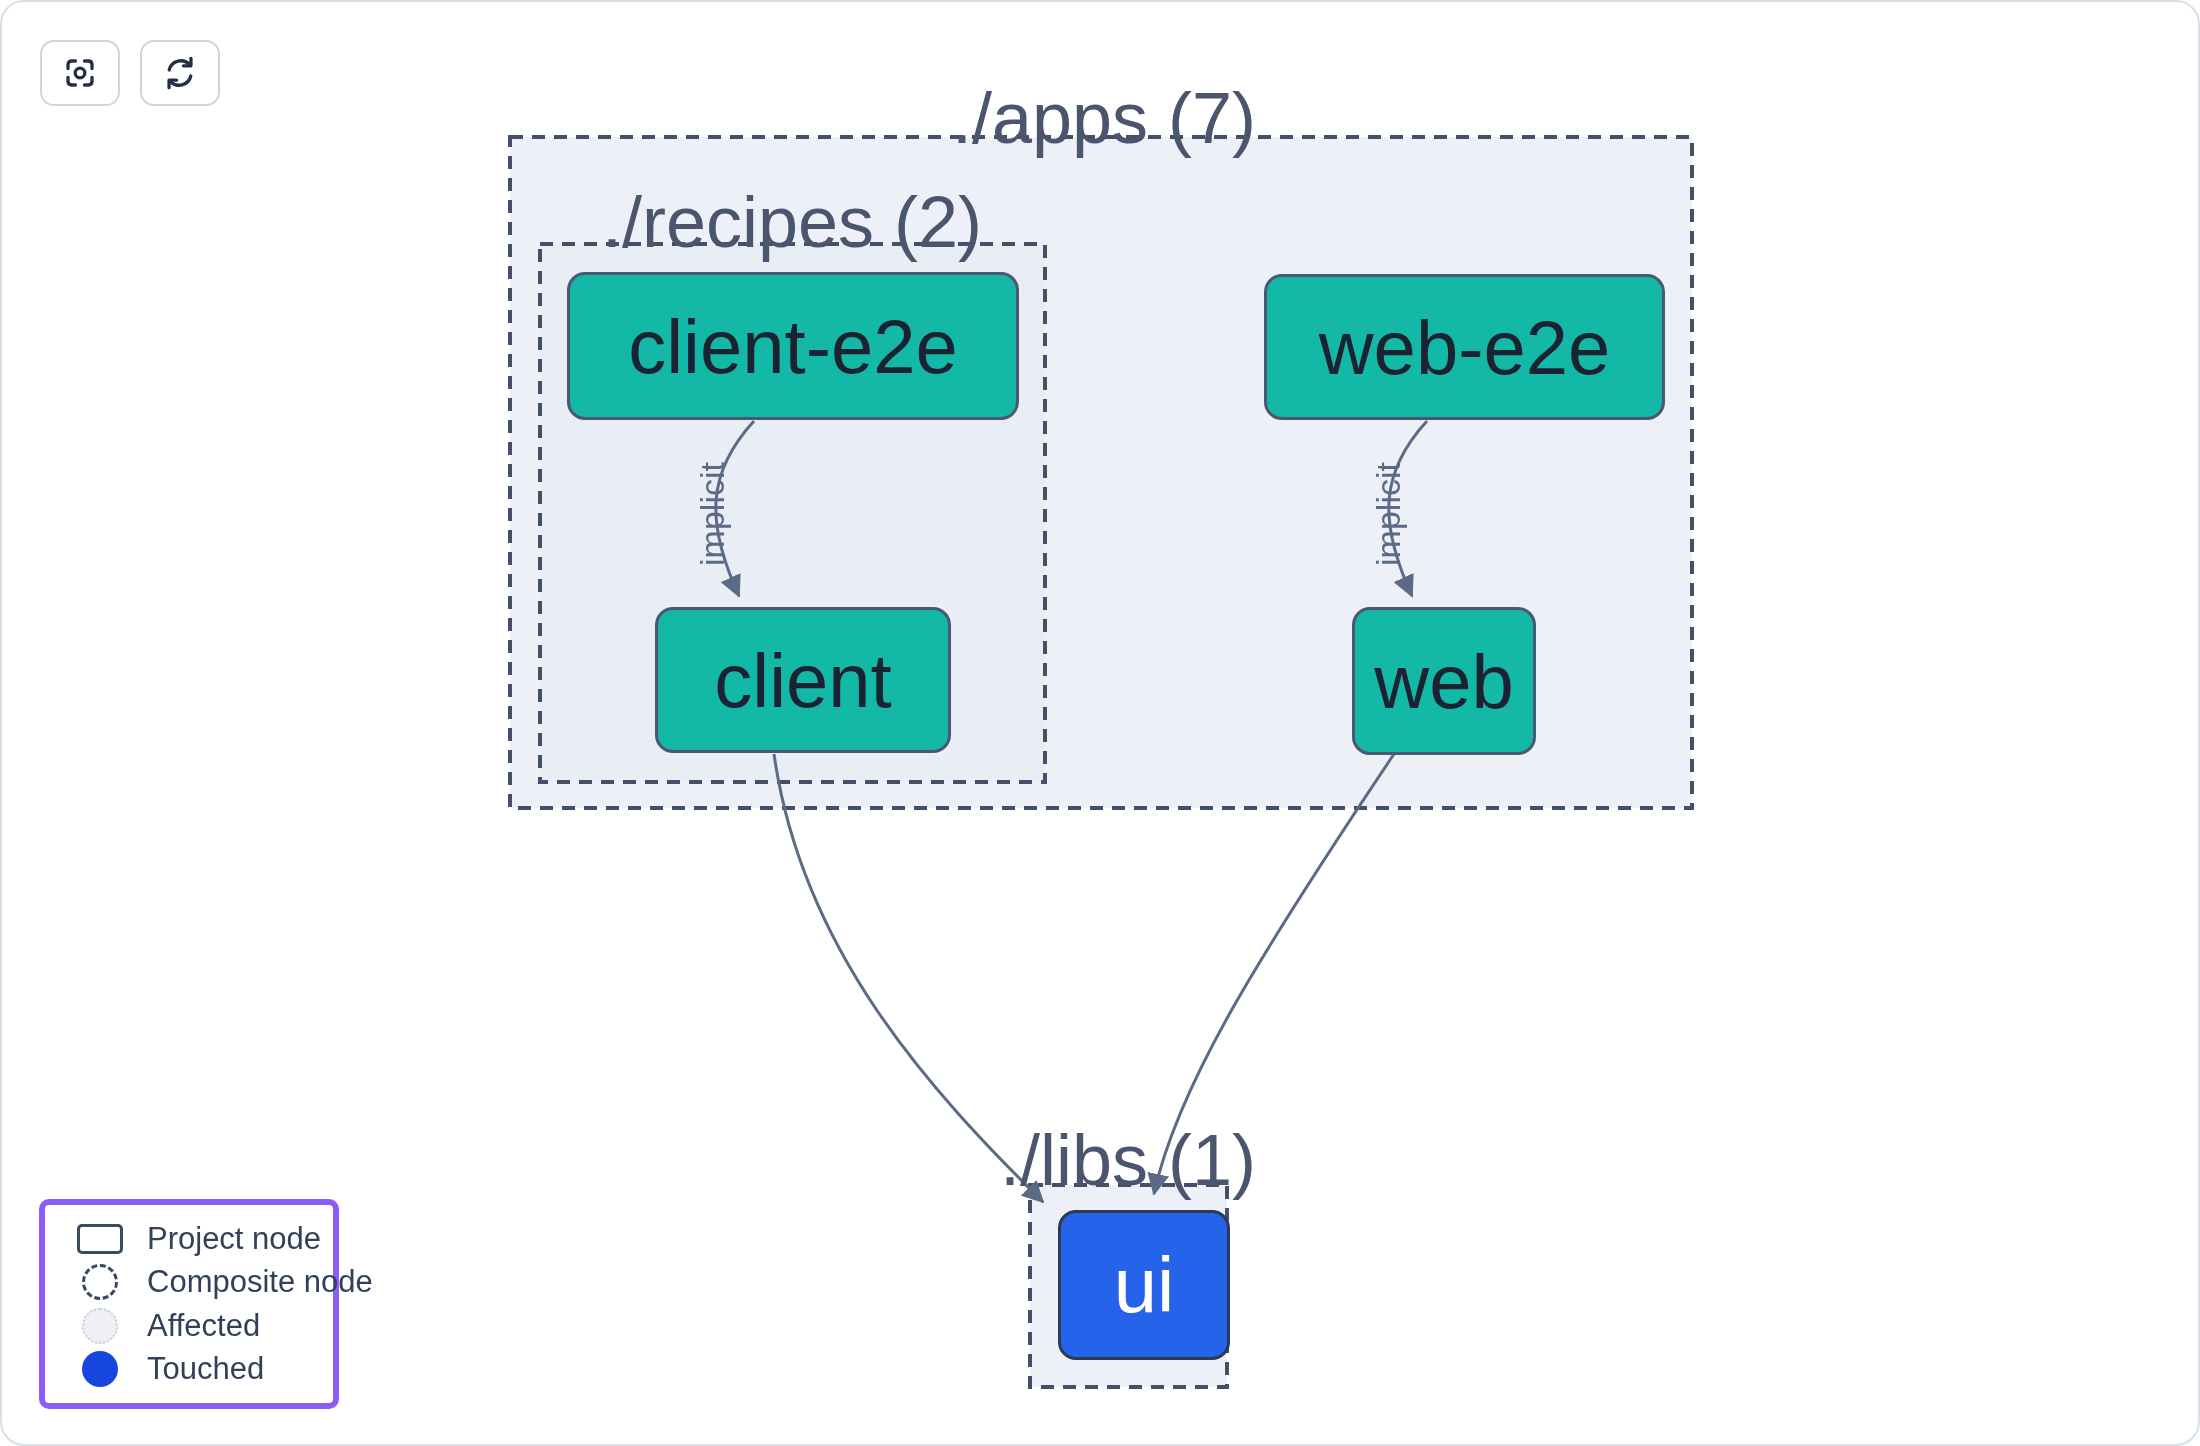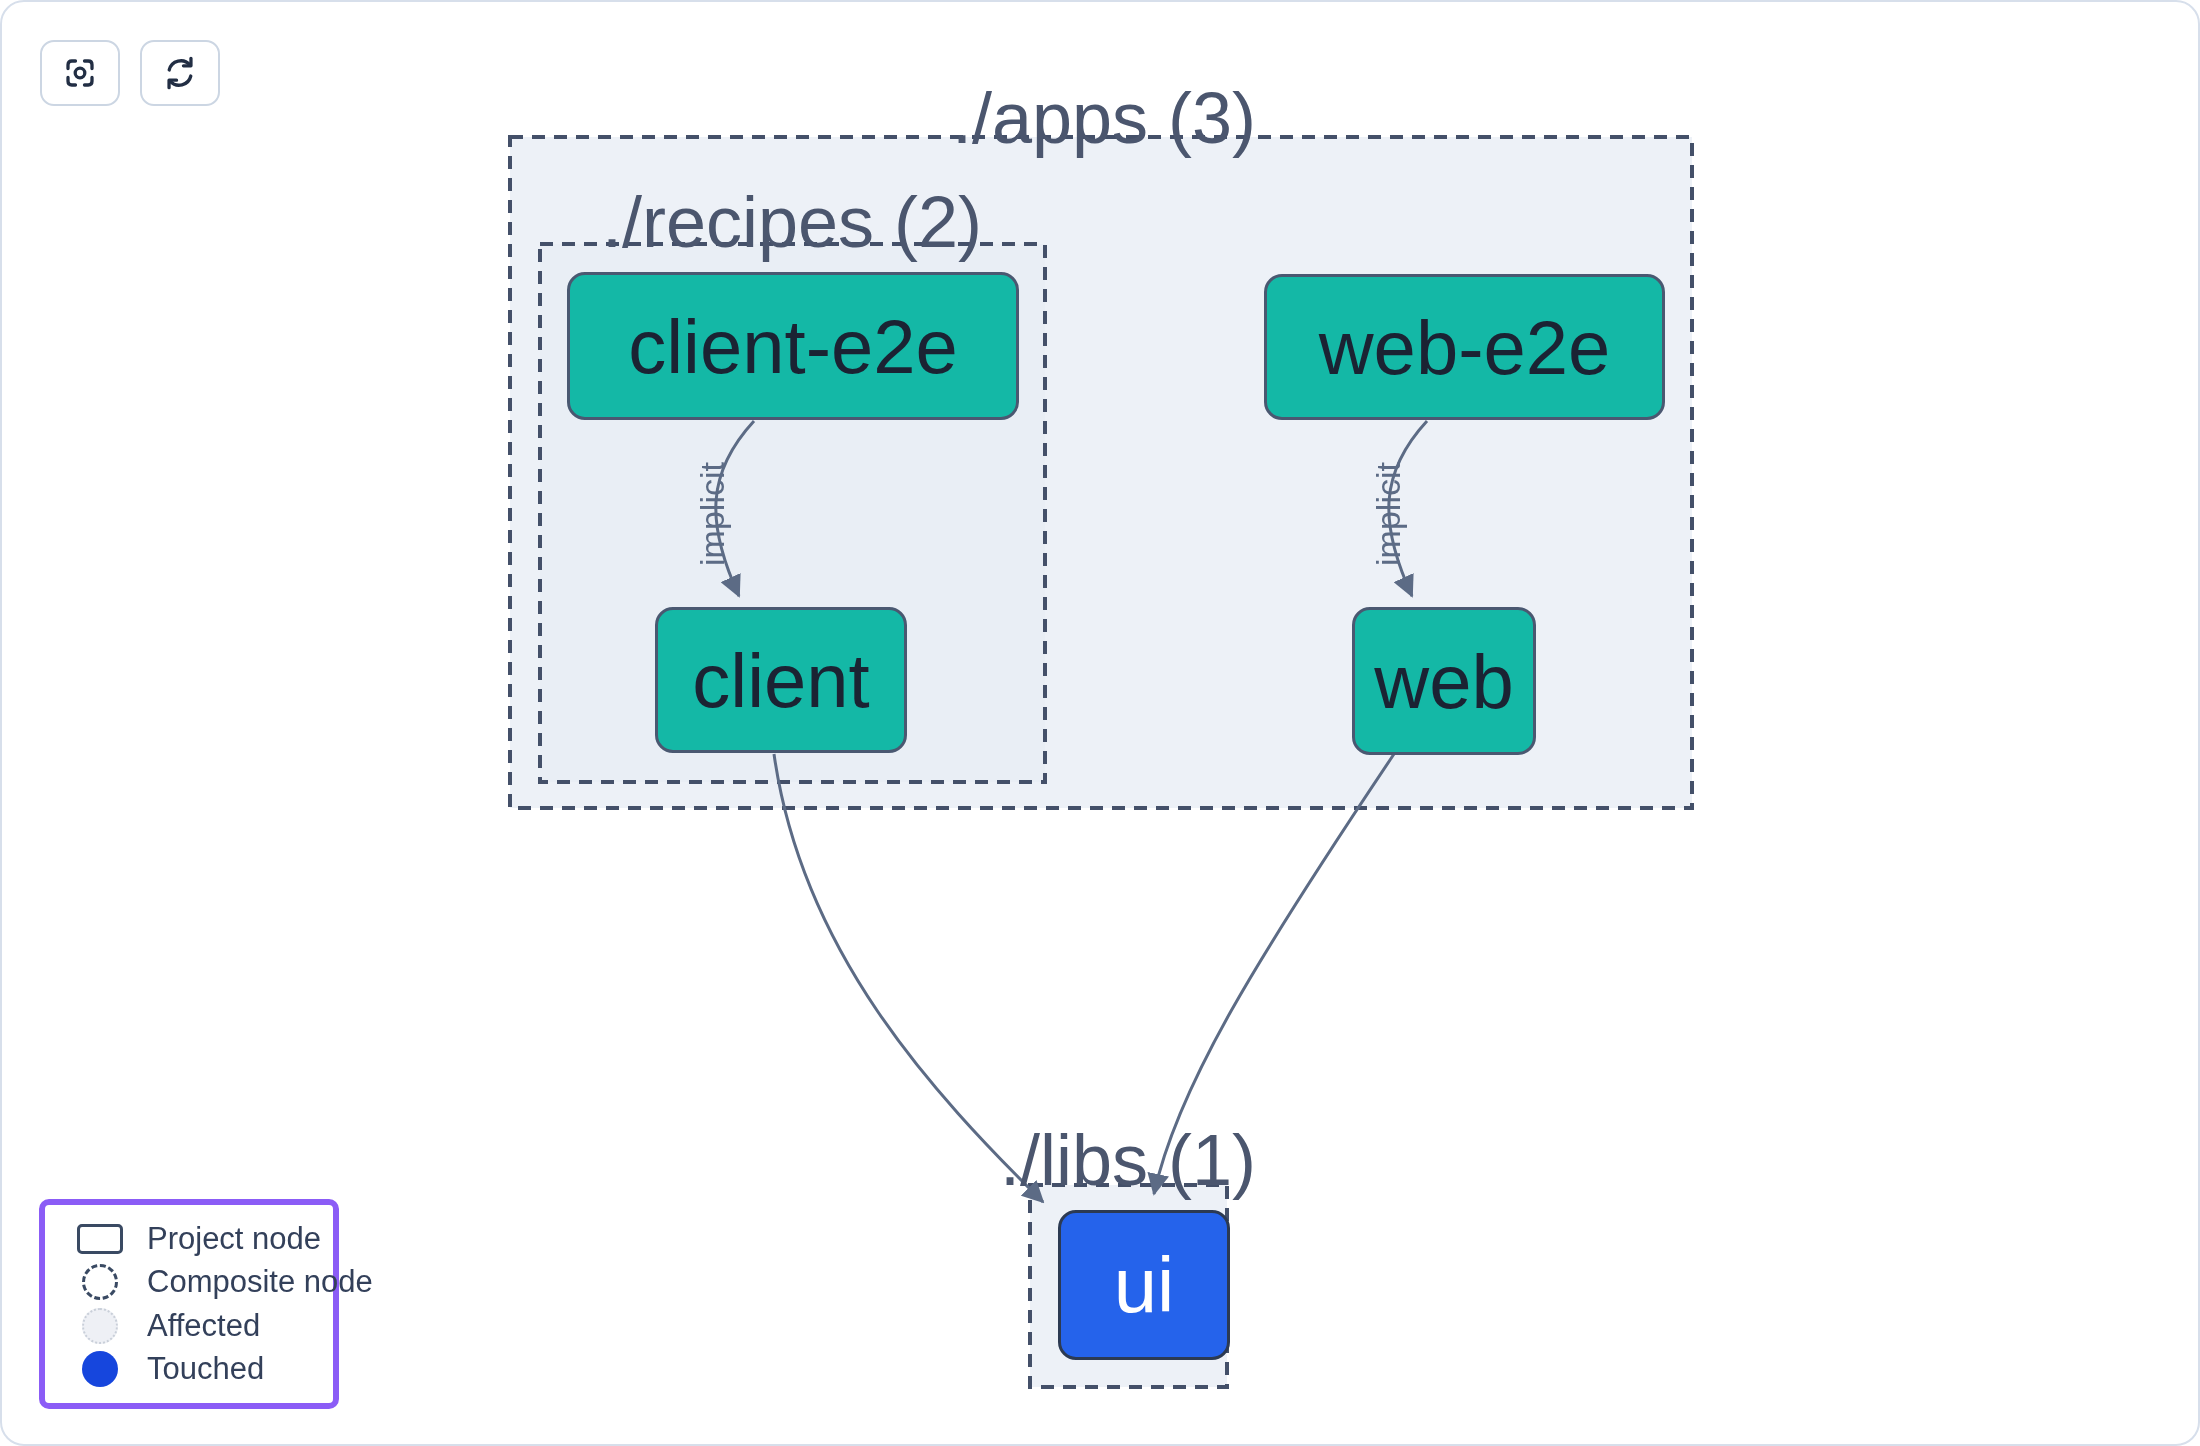--- a/index.html
+++ b/index.html
@@ -31,21 +31,21 @@
 
   
   .node{
     position:absolute; box-sizing:border-box; z-index:3;
     background:#14b8a6; border:3px solid #4a5871; border-radius:18px;
     display:flex; align-items:center; justify-content:center;
     font-size:76px; color:#1b2333; cursor:pointer;
   }
   #node-client-e2e{left:565px; top:270px; width:452px; height:148px;}
   #node-web-e2e  {left:1262px; top:272px; width:401px; height:146px;}
-  #node-client   {left:653px; top:605px; width:252px; height:146px;}
+  #node-client   {left:653px; top:605px; width:296px; height:146px;}
   #node-web      {left:1350px; top:605px; width:184px; height:148px;}
   #node-ui{
     left:1056px; top:1208px; width:172px; height:150px;
     background:#2563eb; border-color:#2c3a52; color:#ffffff; font-size:78px;
   }
 
   
   .edge-label{
     position:absolute; transform:translate(-50%,-50%) rotate(-90deg);
     font-size:34px; color:#5c6b85; white-space:nowrap; z-index:4;
@@ -101,21 +101,21 @@
   </div>
   <div class="tool-btn" id="btn-refresh">
     <svg viewBox="0 0 24 24" fill="none" stroke="#222e44" stroke-width="2.2" stroke-linecap="round" stroke-linejoin="round">
       <path d="M 4.8 10 A 8 8 0 0 1 18.6 6.6"></path>
       <path d="M 19.3 2.2 L 19.3 7.2 L 14.3 7.2"></path>
       <path d="M 19.2 14 A 8 8 0 0 1 5.4 17.4"></path>
       <path d="M 4.7 21.8 L 4.7 16.8 L 9.7 16.8"></path>
     </svg>
   </div>
 
-  <div class="container-title" id="title-apps">./apps (3)</div>
+  <div class="container-title" id="title-apps">./apps (7)</div>
   <div class="container-title" id="title-recipes">./recipes (2)</div>
   <div class="container-title" id="title-libs">./libs (1)</div>
 
   <div class="node" id="node-client-e2e">client-e2e</div>
   <div class="node" id="node-web-e2e">web-e2e</div>
   <div class="node" id="node-client">client</div>
   <div class="node" id="node-web">web</div>
   <div class="node" id="node-ui">ui</div>
 
   <div class="edge-label" id="edge-label-1">implicit</div>

